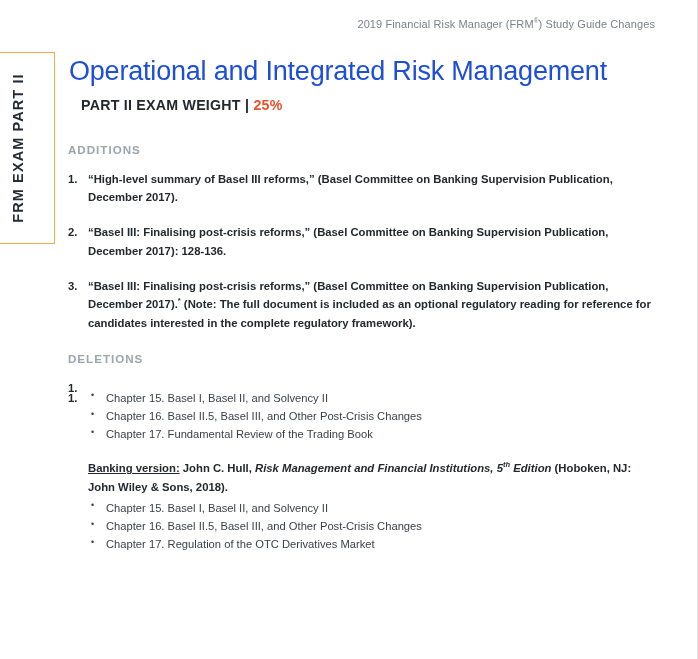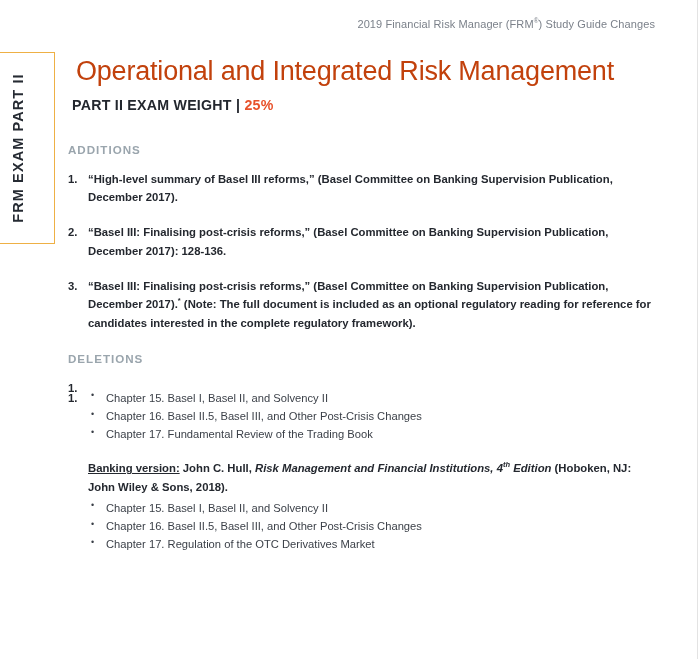--- a/index.html
+++ b/index.html
@@ -71,32 +71,32 @@
   .content {
     position: absolute;
     left: 68px;
     top: 56px;
     width: 588px;
   }
 
   .doc-title {
     font-size: 27px;
     font-weight: 300;
-    color: #c2410c;
+    color: #1d4ed8;
     letter-spacing: -0.2px;
     line-height: 1.18;
-    margin: 0 0 9px 8px;
+    margin: 0 0 9px 1px;
   }
 
   .exam-weight {
     font-size: 14.2px;
     font-weight: bold;
     letter-spacing: .25px;
     color: #23272e;
-    margin: 0 0 30px 4px;
+    margin: 0 0 30px 13px;
   }
   .exam-weight .pipe {
     color: #23272e;
     font-weight: bold;
   }
   .exam-weight .pct {
     color: #e8522b;
     font-weight: bold;
   }
 
@@ -249,21 +249,21 @@
 
 
             <ul class="chapter-list">
               <li>Chapter 15. Basel I, Basel II, and Solvency II</li>
               <li>Chapter 16. Basel II.5, Basel III, and Other Post-Crisis Changes</li>
               <li>Chapter 17. Fundamental Review of the Trading Book</li>
             </ul>
 
             <div class="update-spacer"></div>
 
-            <p class="update-head"><span class="version-label">Banking version:</span><span> John C. Hull, </span><em>Risk Management and Financial Institutions, 4</em><sup>th</sup><em> Edition</em><span> (Hoboken, NJ: John Wiley &amp; Sons, 2018).</span></p>
+            <p class="update-head"><span class="version-label">Banking version:</span><span> John C. Hull, </span><em>Risk Management and Financial Institutions, 5</em><sup>th</sup><em> Edition</em><span> (Hoboken, NJ: John Wiley &amp; Sons, 2018).</span></p>
 
             <ul class="chapter-list">
               <li>Chapter 15. Basel I, Basel II, and Solvency II</li>
               <li>Chapter 16. Basel II.5, Basel III, and Other Post-Crisis Changes</li>
               <li>Chapter 17. Regulation of the OTC Derivatives Market</li>
 
             </ul>
 
           </div>
         </li>

